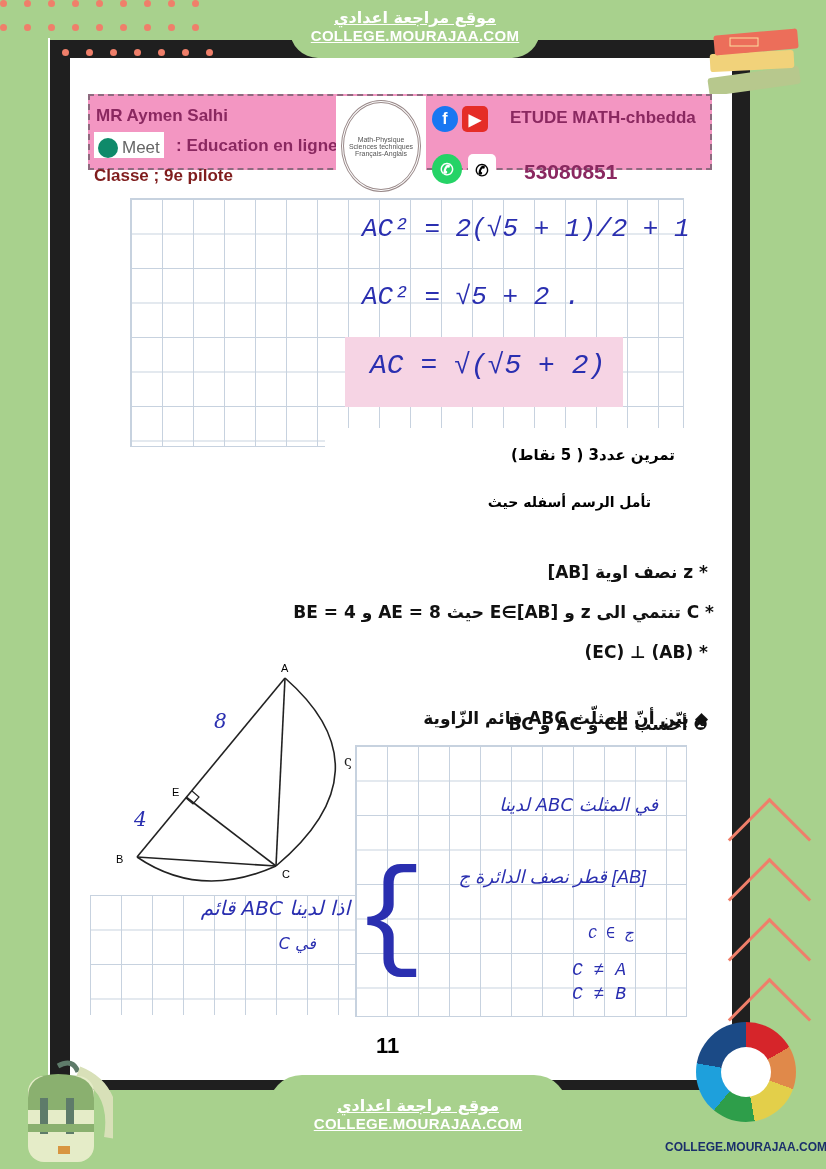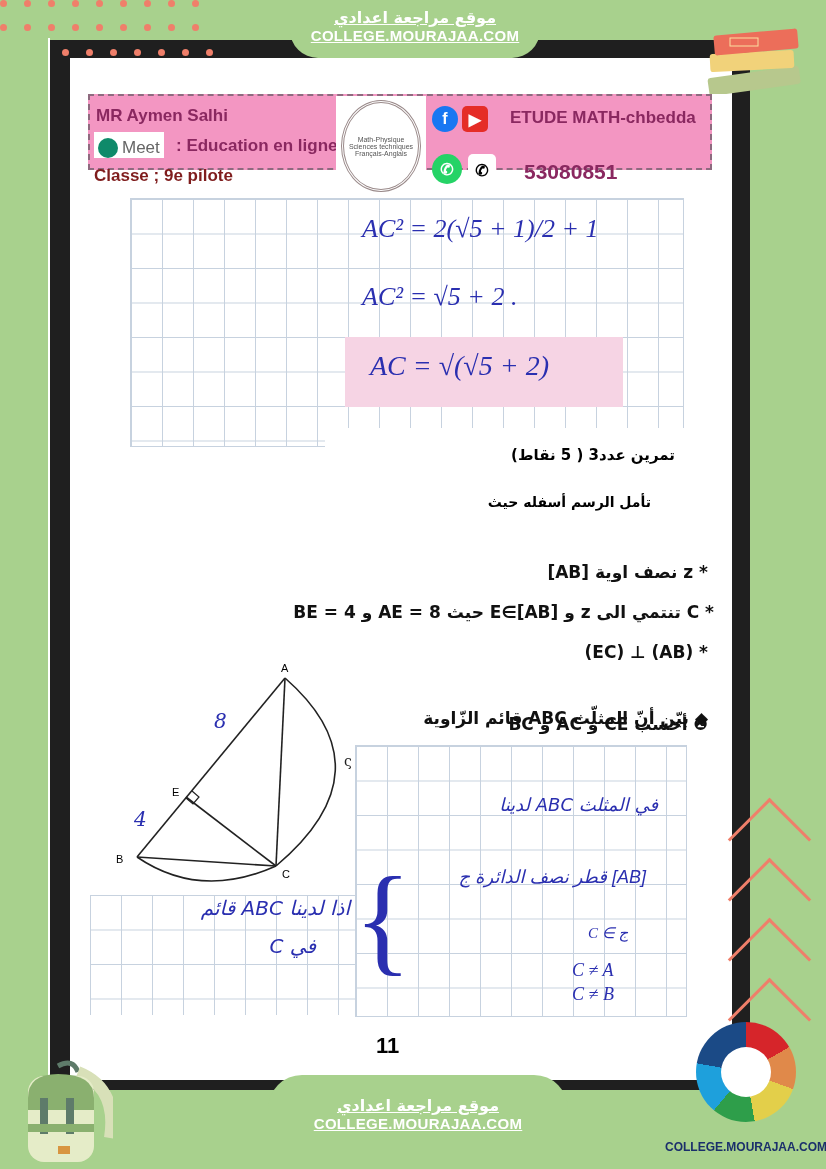--- a/index.html
+++ b/index.html
@@ -24,21 +24,21 @@
   .h-logo{left:246px;top:0;width:90px;height:100px;background:#fff;display:flex;align-items:center;justify-content:center;}
   .h-logo-circle{width:74px;height:86px;border-radius:50%;border:3px double #9a8a8a;display:flex;align-items:center;justify-content:center;font-size:7px;color:#555;text-align:center;}
   .h-etude{left:420px;top:12px;font-size:17px;font-weight:bold;color:#8a2860;}
   .h-phone{left:434px;top:64px;font-size:21px;font-weight:bold;color:#8a2860;}
   .icon-sq{position:absolute;width:26px;height:26px;border-radius:5px;display:flex;align-items:center;justify-content:center;color:#fff;font-weight:bold;font-size:16px;}
   .grid{background-color:#fff;background-image:linear-gradient(#c7d2df 1px,transparent 1px),linear-gradient(90deg,#c7d2df 1px,transparent 1px);background-size:31px 34.5px;border:1px solid #c7d2df;}
   .grid1{left:130px;top:198px;width:552px;height:247px;}
   .grid2{left:355px;top:745px;width:330px;height:270px;background-size:31px 34.5px;}
   .grid3{left:90px;top:895px;width:270px;height:120px;background-size:31px 34.5px;border:none;}
   .pink{left:345px;top:337px;width:278px;height:70px;background:#f6d4e4;}
-  .hw{color:#2a2fb0;font-family:Liberation Serif, serif;font-style:italic;}
+  .hw{color:#2a2fb0;font-family:Liberation Mono, monospace;font-style:italic;}
   .ex-box{left:325px;top:428px;width:360px;height:112px;background:#fff;}
   .ex-title{right:10px;top:18px;font-size:15px;font-weight:bold;direction:rtl;font-family:"DejaVu Sans",sans-serif;}
   .ex-sub{right:34px;top:66px;font-size:14px;font-weight:bold;direction:rtl;font-family:"DejaVu Sans",sans-serif;}
   .stmt{right:118px;font-size:17px;font-weight:bold;direction:rtl;font-family:"DejaVu Sans",sans-serif;white-space:nowrap;color:#111;}
   .pagenum{left:376px;top:1033px;font-size:22px;font-weight:bold;}
   .chev{position:absolute;left:740px;width:56px;height:56px;border-top:3px solid #ef7f6a;border-left:3px solid #ef7f6a;transform:rotate(45deg);}
   .wheel{left:696px;top:1022px;width:100px;height:100px;border-radius:50%;background:conic-gradient(#d6252a 0 60deg,#e0894a 60deg 110deg,#e3cf4a 110deg 170deg,#2e9e4a 170deg 220deg,#1ea0dc 220deg 280deg,#1b4a86 280deg 360deg);}
   .wheel-hole{left:25px;top:25px;width:50px;height:50px;border-radius:50%;background:#fff;position:absolute;}
   .wheel-label{left:665px;top:1140px;font-size:12px;font-weight:bold;color:#1b2f6b;}
   .books{left:700px;top:14px;width:112px;height:80px;}
@@ -151,21 +151,21 @@
 </svg>
 
 <div class="abs hw" style="right:168px;top:794px;font-size:18px;direction:rtl;font-family:'DejaVu Sans',sans-serif;">في المثلث ABC لدينا</div>
 <div class="abs hw" style="right:180px;top:866px;font-size:18px;direction:rtl;font-family:Liberation Sans, sans-serif;">[AB] قطر نصف الدائرة ج</div>
 <div class="abs hw" style="left:588px;top:924px;font-size:15px;">C ∈ ج</div>
 <div class="abs hw" style="left:572px;top:960px;font-size:18px;">C ≠ A</div>
 <div class="abs hw" style="left:572px;top:984px;font-size:18px;">C ≠ B</div>
 <div class="abs hw" style="left:354px;top:860px;font-size:120px;font-style:normal;line-height:120px;">{</div>
 
 <div class="abs hw" style="right:476px;top:896px;font-size:20px;direction:rtl;font-family:'DejaVu Sans',sans-serif;">اذا لدينا ABC قائم</div>
-<div class="abs hw" style="right:510px;top:934px;font-size:20px;direction:rtl;font-family:'DejaVu Sans',sans-serif;">في C</div>
+<div class="abs hw" style="right:510px;top:934px;font-size:16px;direction:rtl;font-family:'DejaVu Sans',sans-serif;">في C</div>
 
 <div class="abs pagenum">11</div>
 
 <div class="chev" style="top:810px;"></div>
 <div class="chev" style="top:870px;"></div>
 <div class="chev" style="top:930px;"></div>
 <div class="chev" style="top:990px;"></div>
 
 <div class="abs botbanner">
   <div class="banner-ar">موقع مراجعة اعدادي</div>

